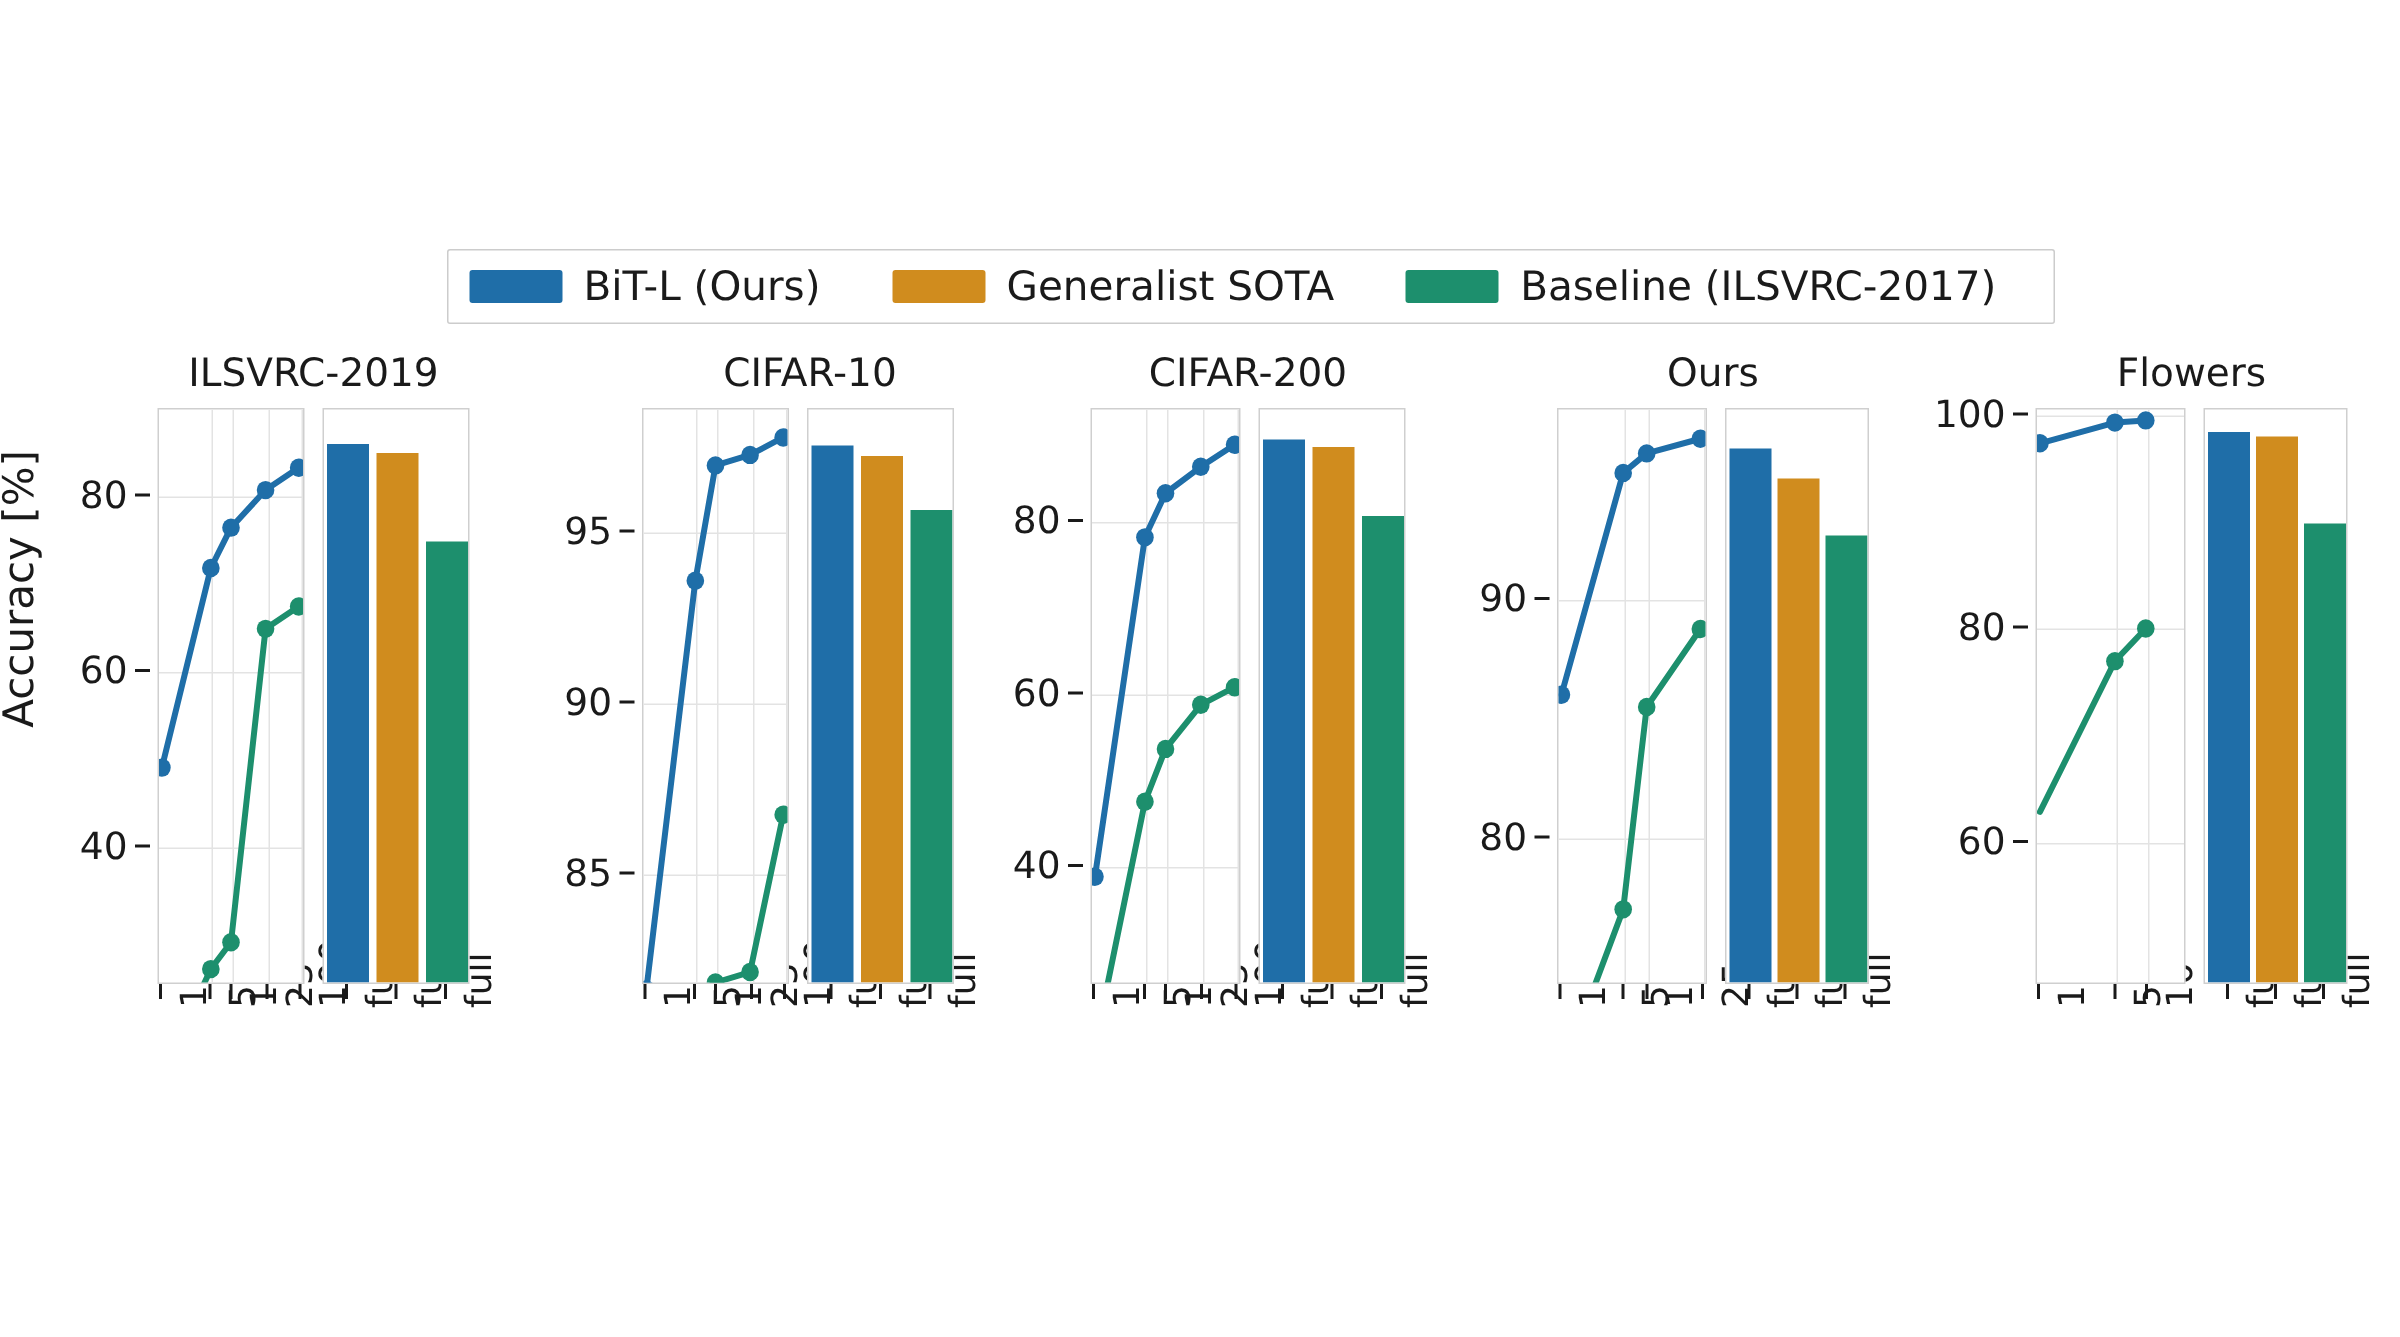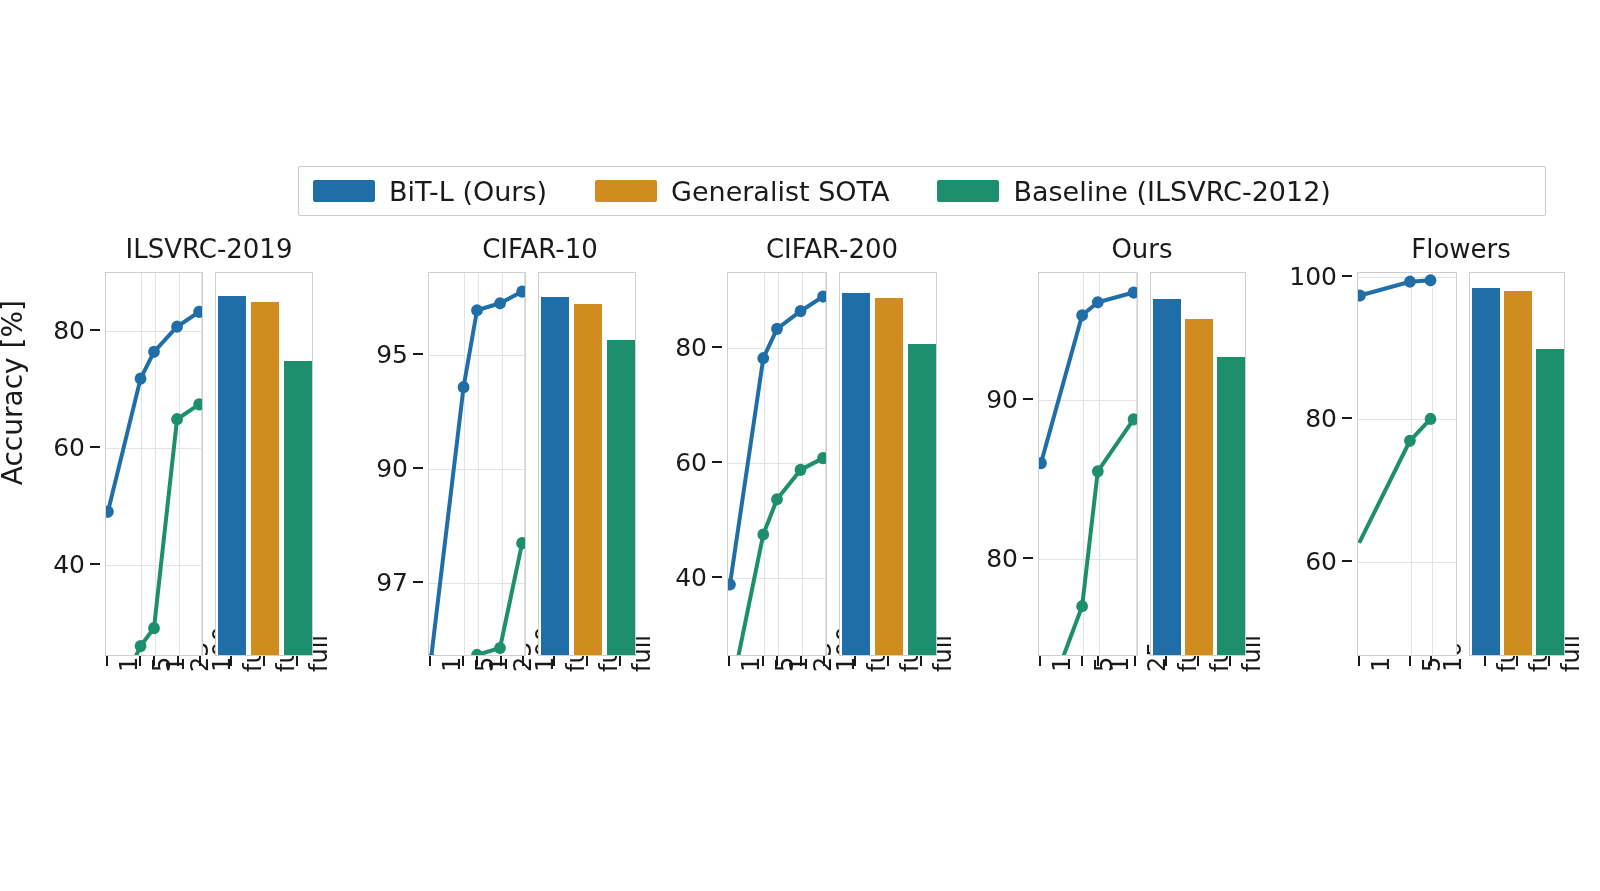--- a/index.html
+++ b/index.html
@@ -1,21 +1,21 @@
 <!DOCTYPE html>
 <html><head>
 <meta charset="utf-8">
 <style>
   html,body{margin:0;padding:0;background:#ffffff;}
   body{width:1600px;height:891px;font-family:"DejaVu Sans",sans-serif;overflow:hidden;}
   #figure{position:relative;width:1600px;height:891px;background:#ffffff;}
 
   
   #legend{
-    position:absolute;left:298px;top:166px;width:1248px;height:50px;
+    position:absolute;left:298px;top:166px;width:1072px;height:50px;
     border:1px solid #cccccc;background:#ffffff;border-radius:2px;
     display:flex;align-items:center;box-sizing:border-box;padding:0 14px;
   }
   .legend-entry{display:flex;align-items:center;}
   .legend-entry + .legend-entry{margin-left:48px;}
   .legend-swatch{width:62px;height:22px;border-radius:2px;display:inline-block;}
   .legend-label{margin-left:14px;font-size:27px;color:#1a1a1a;line-height:1;white-space:nowrap;}
 
   
   .panel{position:absolute;top:236px;height:420px;}
@@ -63,21 +63,21 @@
       <div class="legend-entry">
         <span class="legend-swatch" style="background: rgb(31, 110, 168);"></span>
         <span class="legend-label">BiT-L (Ours)</span>
       </div>
       <div class="legend-entry">
         <span class="legend-swatch" style="background: rgb(208, 140, 30);"></span>
         <span class="legend-label">Generalist SOTA</span>
       </div>
       <div class="legend-entry">
         <span class="legend-swatch" style="background: rgb(29, 143, 109);"></span>
-        <span class="legend-label">Baseline (ILSVRC-2012)</span>
+        <span class="legend-label">Baseline (ILSVRC-2017)</span>
       </div>
     </div>
 
   <div id="ylabel">Accuracy [%]</div>
 
   <div id="panels">
       <div class="panel" style="left: 105px; width: 208px;">
         <div class="panel-title">ILSVRC-2019</div>
         <div class="ytick" style="top: 328.188px; left: -78px; width: 58px;">40</div>
         <div class="ytick-dash" style="top: 328.188px; left: -15px;"></div>
@@ -126,21 +126,21 @@
           </div>
           <div class="ax bars" style="left: 110px; width: 98px; overflow: hidden;">
             <div class="bar" style="background: rgb(31, 110, 168); width: 28.0933px; left: 2.28667px; height: 359.391px;"></div>
             <div class="bar" style="background: rgb(208, 140, 30); width: 28.0933px; left: 34.9533px; height: 352.962px;"></div>
             <div class="bar" style="background: rgb(29, 143, 109); width: 28.0933px; left: 67.62px; height: 293.941px;"></div>
           </div>
         </div>
       </div>
       <div class="panel" style="left: 428px; width: 208px; padding-left: 16px;">
         <div class="panel-title">CIFAR-10</div>
-        <div class="ytick" style="top: 346.146px; left: -78px; width: 58px;">97</div>
+        <div class="ytick" style="top: 346.146px; left: -78px; width: 58px;">85</div>
         <div class="ytick-dash" style="top: 346.146px; left: -15px;"></div>
         <div class="ytick" style="top: 232.122px; left: -78px; width: 58px;">90</div>
         <div class="ytick-dash" style="top: 232.122px; left: -15px;"></div>
         <div class="ytick" style="top: 118.098px; left: -78px; width: 58px;">95</div>
         <div class="ytick-dash" style="top: 118.098px; left: -15px;"></div>
         <div class="xtick-mark" style="left: 0.96px; top: 418px;"></div>
         <div class="xtick-label" style="left: 11.96px; top: 436px;">1</div>
         <div class="xtick-mark" style="left: 34.28px; top: 418px;"></div>
         <div class="xtick-label" style="left: 45.28px; top: 436px;">5</div>
         <div class="xtick-mark" style="left: 48px; top: 418px;"></div>

